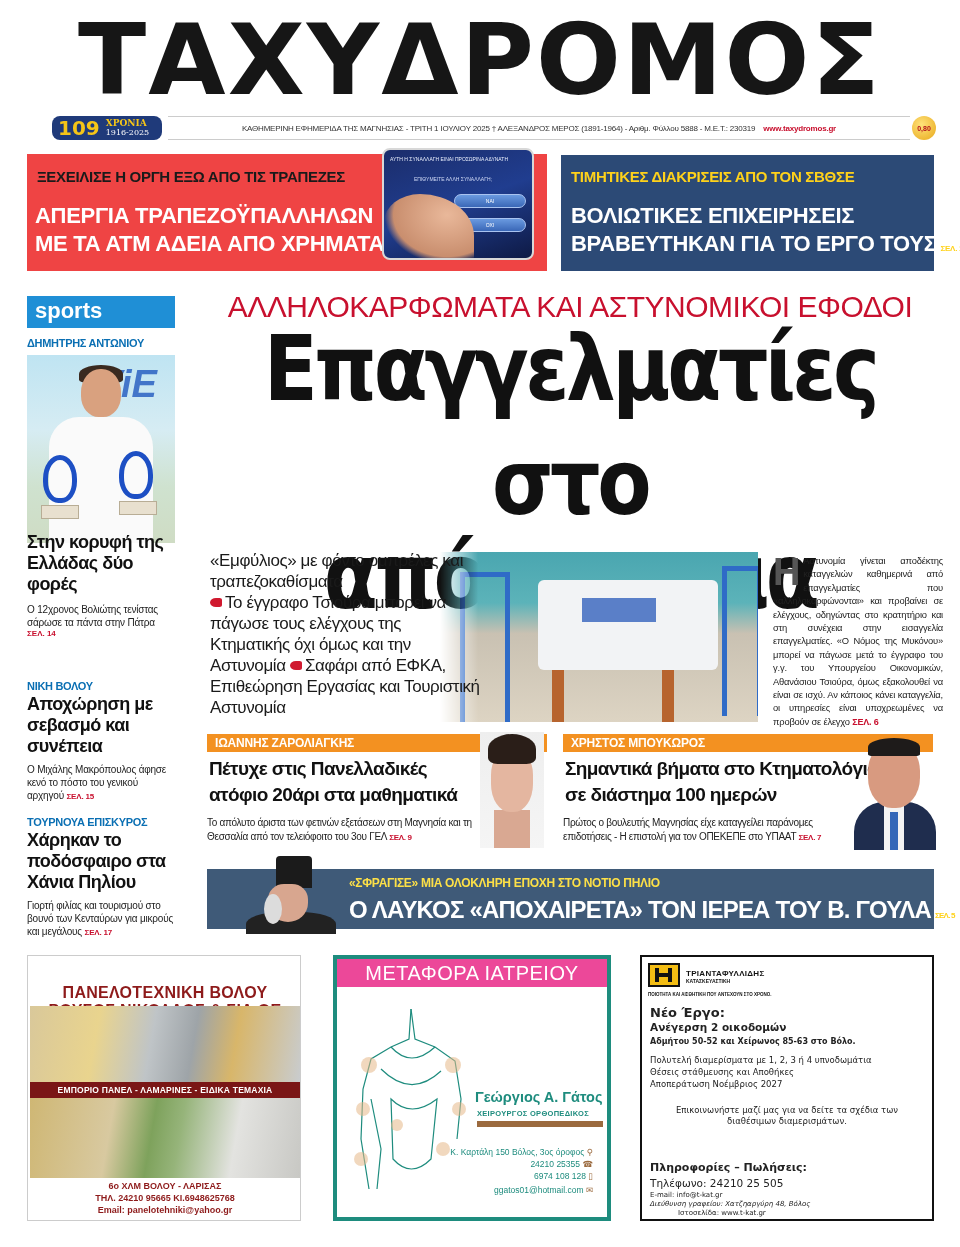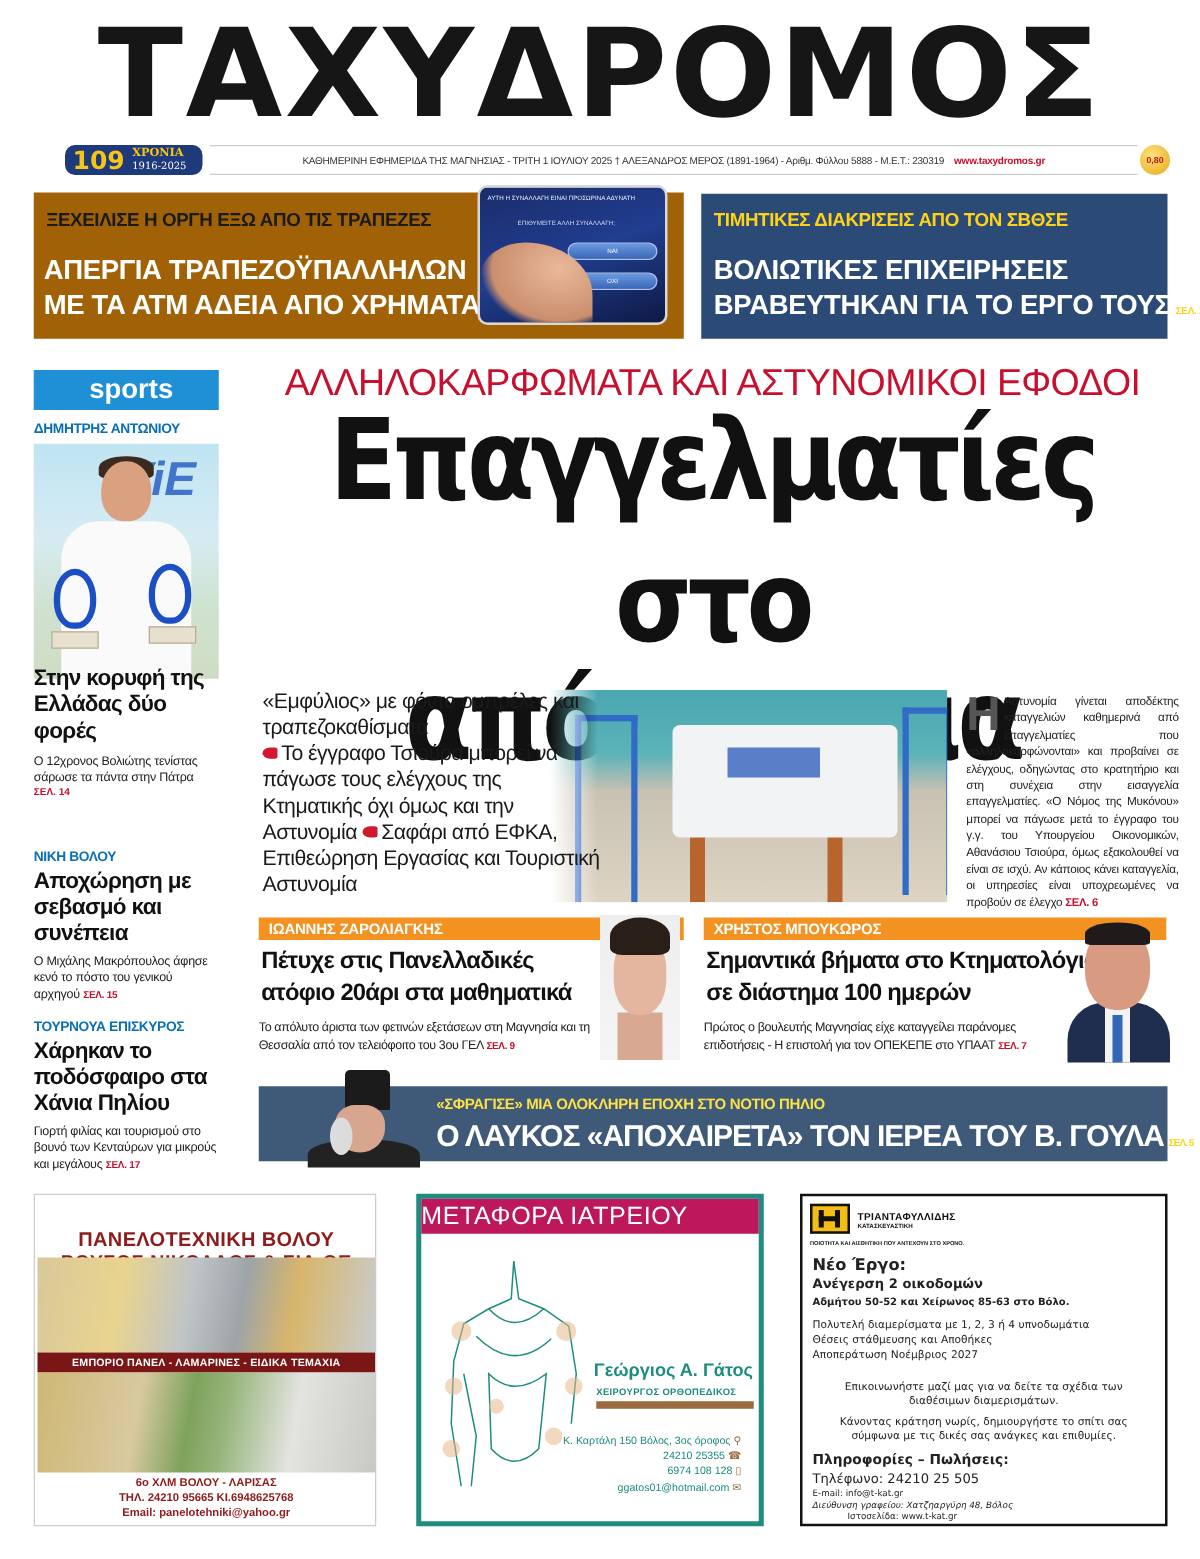--- a/index.html
+++ b/index.html
@@ -11,34 +11,34 @@
   .badge { left: 52px; top: 116px; width: 110px; height: 24px; background: #1f3a7a; border-radius: 8px; display: flex; align-items: center; padding: 0 6px; }
   .badge .num { color: #f5c518; font-weight: 900; font-size: 20px; line-height: 20px; font-family: "DejaVu Sans", sans-serif; }
   .badge .yrs { margin-left: 6px; display: flex; flex-direction: column; line-height: 9px; }
   .badge .yrs span:first-child { color: #f5c518; font-size: 9px; font-weight: bold; font-family: "DejaVu Serif", serif; }
   .badge .yrs span:last-child { color: #fff; font-size: 8px; font-family: "DejaVu Serif", serif; }
   .infobar { left: 168px; top: 116px; width: 742px; height: 24px; border-top: 1px solid #ccc; border-bottom: 1px solid #ccc; display: flex; align-items: center; justify-content: center; font-size: 8px; color: #333; letter-spacing: -0.2px; }
   .infobar .site { color: #c8102e; font-weight: bold; margin-left: 8px; }
   .price { left: 912px; top: 116px; width: 24px; height: 24px; border-radius: 50%; background: radial-gradient(circle at 40% 35%, #ffe27a, #e8a81a); color: #b5121b; font-size: 7px; font-weight: bold; display: flex; align-items: center; justify-content: center; }
 
   
-  .topbox-orange { left: 27px; top: 154px; width: 520px; height: 117px; background: #a16207; text-align: center; }
+  .topbox-orange { left: 27px; top: 154px; width: 520px; height: 117px; background: #ef4444; text-align: center; }
   .topbox-blue { left: 561px; top: 155px; width: 373px; height: 116px; background: #2c4a76; }
   .kicker-dark { font-size: 15px; font-weight: bold; color: #1a1a1a; letter-spacing: -0.3px; }
   .kicker-yellow { font-size: 15px; font-weight: bold; color: #ffd21a; letter-spacing: -0.3px; }
   .bigwhite { color: #fff; font-weight: bold; font-size: 22px; line-height: 27px; letter-spacing: -0.3px; }
   .sel { font-size: 8px; font-weight: bold; color: #fff; margin-left: 4px; vertical-align: baseline; }
   .atm { left: 382px; top: 148px; width: 152px; height: 112px; border-radius: 8px; background: linear-gradient(160deg, #1b2d6b 0%, #203d8f 50%, #0e1a45 100%); border: 2px solid #d8d8d8; overflow: hidden; }
   .atm .t1 { position: absolute; left: 6px; top: 6px; font-size: 5px; color: #e8eefc; }
   .atm .t2 { position: absolute; left: 30px; top: 26px; font-size: 5px; color: #cfd9f5; }
   .atm .btn { position: absolute; left: 70px; width: 72px; height: 14px; border-radius: 7px; background: linear-gradient(#6a9ae0, #3a67b7); border: 1px solid #a9c3f0; color: #fff; font-size: 5px; text-align: center; line-height: 12px; }
   .atm .hand { position: absolute; left: 0; top: 44px; width: 90px; height: 70px; background: radial-gradient(ellipse at 70% 30%, #e9b89a, #c98e6e 60%, rgba(0,0,0,0) 70%); border-radius: 40% 60% 0 0; }
 
   
-  .sports-tab { left: 27px; top: 296px; width: 148px; height: 32px; background: #1f8fd6; color: #fff; font-size: 22px; font-weight: bold; padding-left: 8px; line-height: 30px; text-align: center; }
+  .sports-tab { left: 27px; top: 296px; width: 148px; height: 32px; background: #1f8fd6; color: #fff; font-size: 22px; font-weight: bold; padding-left: 8px; line-height: 30px; }
   .byline-blue { color: #0a6fb3; font-weight: bold; font-size: 11px; letter-spacing: -0.3px; }
   .side-h { font-weight: bold; font-size: 18px; line-height: 21px; color: #111; letter-spacing: -0.5px; }
   .side-p { font-size: 10px; line-height: 13px; color: #222; letter-spacing: -0.2px; }
   .redsel { color: #c8102e; font-weight: bold; font-size: 8px; }
   .tennis-photo { left: 27px; top: 355px; width: 148px; height: 188px; background: linear-gradient(180deg, #bfe4f2 0%, #d6ecf3 40%, #cfe2cf 70%, #cfdcc4 100%); overflow: hidden; }
   .tennis-photo .shirt { position: absolute; left: 22px; top: 62px; width: 104px; height: 126px; background: #fafafa; border-radius: 30px 30px 0 0; }
   .tennis-photo .head { position: absolute; left: 54px; top: 14px; width: 40px; height: 48px; background: #d9a17f; border-radius: 48% 48% 44% 44%; }
   .tennis-photo .hair { position: absolute; left: 52px; top: 10px; width: 44px; height: 18px; background: #3a2a20; border-radius: 50% 50% 20% 20%; }
   .tennis-photo .trophy { position: absolute; width: 34px; height: 48px; border: 5px solid #1d4fc4; border-radius: 50% 50% 45% 45%; }
   .tennis-photo .base { position: absolute; width: 38px; height: 14px; background: #e8e0cf; border: 1px solid #b8ad95; }
@@ -82,21 +82,21 @@
   .priest .beard { position: absolute; left: 18px; top: 38px; width: 18px; height: 30px; background: #dcdcdc; border-radius: 50%; }
   .priest .robe { position: absolute; left: 0; top: 56px; width: 90px; height: 30px; background: #222; border-radius: 40% 40% 0 0; }
 
   
   .ad1 { left: 27px; top: 955px; width: 274px; height: 266px; border: 1px solid #ccc; background: #fff; }
   .ad1 .t { position: absolute; left: 0; width: 274px; text-align: center; color: #8e1b1b; font-weight: bold; font-size: 16px; letter-spacing: 0.3px; margin-top: 20px; }
   .ad1 .photo { position: absolute; left: 2px; width: 270px; overflow: hidden; }
   .ad1 .band { position: absolute; left: 2px; top: 126px; width: 270px; height: 16px; background: #7a1616; color: #fff; text-align: center; font-size: 8.5px; font-weight: bold; line-height: 16px; letter-spacing: 0.2px; }
   .ad1 .ft { position: absolute; left: 0; width: 274px; text-align: center; color: #8e1b1b; font-weight: bold; font-size: 9px; }
   .ad2 { left: 333px; top: 955px; width: 278px; height: 266px; border: 4px solid #1e8c7e; background: #fff; }
-  .ad2 .top { position: absolute; left: 0; top: 0; width: 270px; height: 28px; background: #be185d; color: #fff; font-size: 20px; line-height: 28px; letter-spacing: 0.5px; }
+  .ad2 .top { position: absolute; left: 0; top: 0; width: 270px; height: 28px; background: #ec4899; color: #fff; font-size: 20px; text-align: center; line-height: 28px; letter-spacing: 0.5px; }
   .ad2 .name { position: absolute; left: 138px; top: 130px; color: #1e8c7e; font-weight: bold; font-size: 14.5px; }
   .ad2 .spec { position: absolute; left: 140px; top: 150px; color: #1e8c7e; font-weight: bold; font-size: 7.5px; letter-spacing: 0.3px; }
   .ad2 .bar { position: absolute; left: 140px; top: 162px; width: 126px; height: 6px; background: #9b6a3e; }
   .ad2 .ln { position: absolute; right: 14px; color: #1e8c7e; font-size: 8.5px; text-align: right; }
   .ad3 { left: 640px; top: 955px; width: 294px; height: 266px; border: 2px solid #111; background: #fff; }
   .ad3 .logo { position: absolute; left: 6px; top: 6px; width: 32px; height: 24px; background: #f3bd14; border: 2px solid #111; }
   .ad3 .logo::before { content: ""; position: absolute; left: 5px; top: 3px; width: 4px; height: 14px; background: #111; box-shadow: 13px 0 0 #111; }
   .ad3 .logo::after { content: ""; position: absolute; left: 5px; top: 8px; width: 17px; height: 4px; background: #111; }
   .ad3 .brand { position: absolute; left: 44px; top: 12px; font-size: 8px; font-weight: bold; letter-spacing: 0.3px; }
   .ad3 .brand2 { position: absolute; left: 44px; top: 21px; font-size: 5px; font-weight: bold; }
@@ -273,19 +273,18 @@
   <div class="brand">ΤΡΙΑΝΤΑΦΥΛΛΙΔΗΣ</div>
   <div class="brand2">ΚΑΤΑΣΚΕΥΑΣΤΙΚΗ</div>
   <div class="slogan">ΠΟΙΟΤΗΤΑ ΚΑΙ ΑΙΣΘΗΤΙΚΗ ΠΟΥ ΑΝΤΕΧΟΥΝ ΣΤΟ ΧΡΟΝΟ.</div>
   <div class="p" style="top:48px;font-size:13px;font-weight:bold;">Νέο Έργο:</div>
   <div class="p" style="top:64px;font-size:10.5px;font-weight:bold;">Ανέγερση 2 οικοδομών</div>
   <div class="p" style="top:80px;font-size:8px;font-weight:bold;">Αδμήτου 50-52 και Χείρωνος 85-63 στο Βόλο.</div>
   <div class="p" style="top:98px;font-size:8.5px;">Πολυτελή διαμερίσματα με 1, 2, 3 ή 4 υπνοδωμάτια</div>
   <div class="p" style="top:110px;font-size:8.5px;">Θέσεις στάθμευσης και Αποθήκες</div>
   <div class="p" style="top:122px;font-size:8.5px;">Αποπεράτωση Νοέμβριος 2027</div>
   <div class="c" style="top:148px;padding:0 14px;">Επικοινωνήστε μαζί μας για να δείτε τα σχέδια των διαθέσιμων διαμερισμάτων.</div>
-  <div class="c" style="top:176px;padding:0 14px;">Κάνοντας κράτηση νωρίς, δημιουργήστε το σπίτι σας σύμφωνα με τις δικές σας ανάγκες και επιθυμίες.</div>
   <div class="p" style="top:204px;font-size:11px;font-weight:bold;">Πληροφορίες – Πωλήσεις:</div>
   <div class="p" style="top:220px;font-size:10.5px;">Τηλέφωνο: 24210 25 505</div>
   <div class="p" style="top:234px;font-size:7px;">E-mail: info@t-kat.gr</div>
   <div class="p" style="top:243px;font-size:7px;font-style:italic;">Διεύθυνση γραφείου: Χατζηαργύρη 48, Βόλος</div>
   <div class="p" style="top:252px;font-size:7px;padding-left:28px;">Ιστοσελίδα: www.t-kat.gr</div>
 </div>
 
 </body></html>

